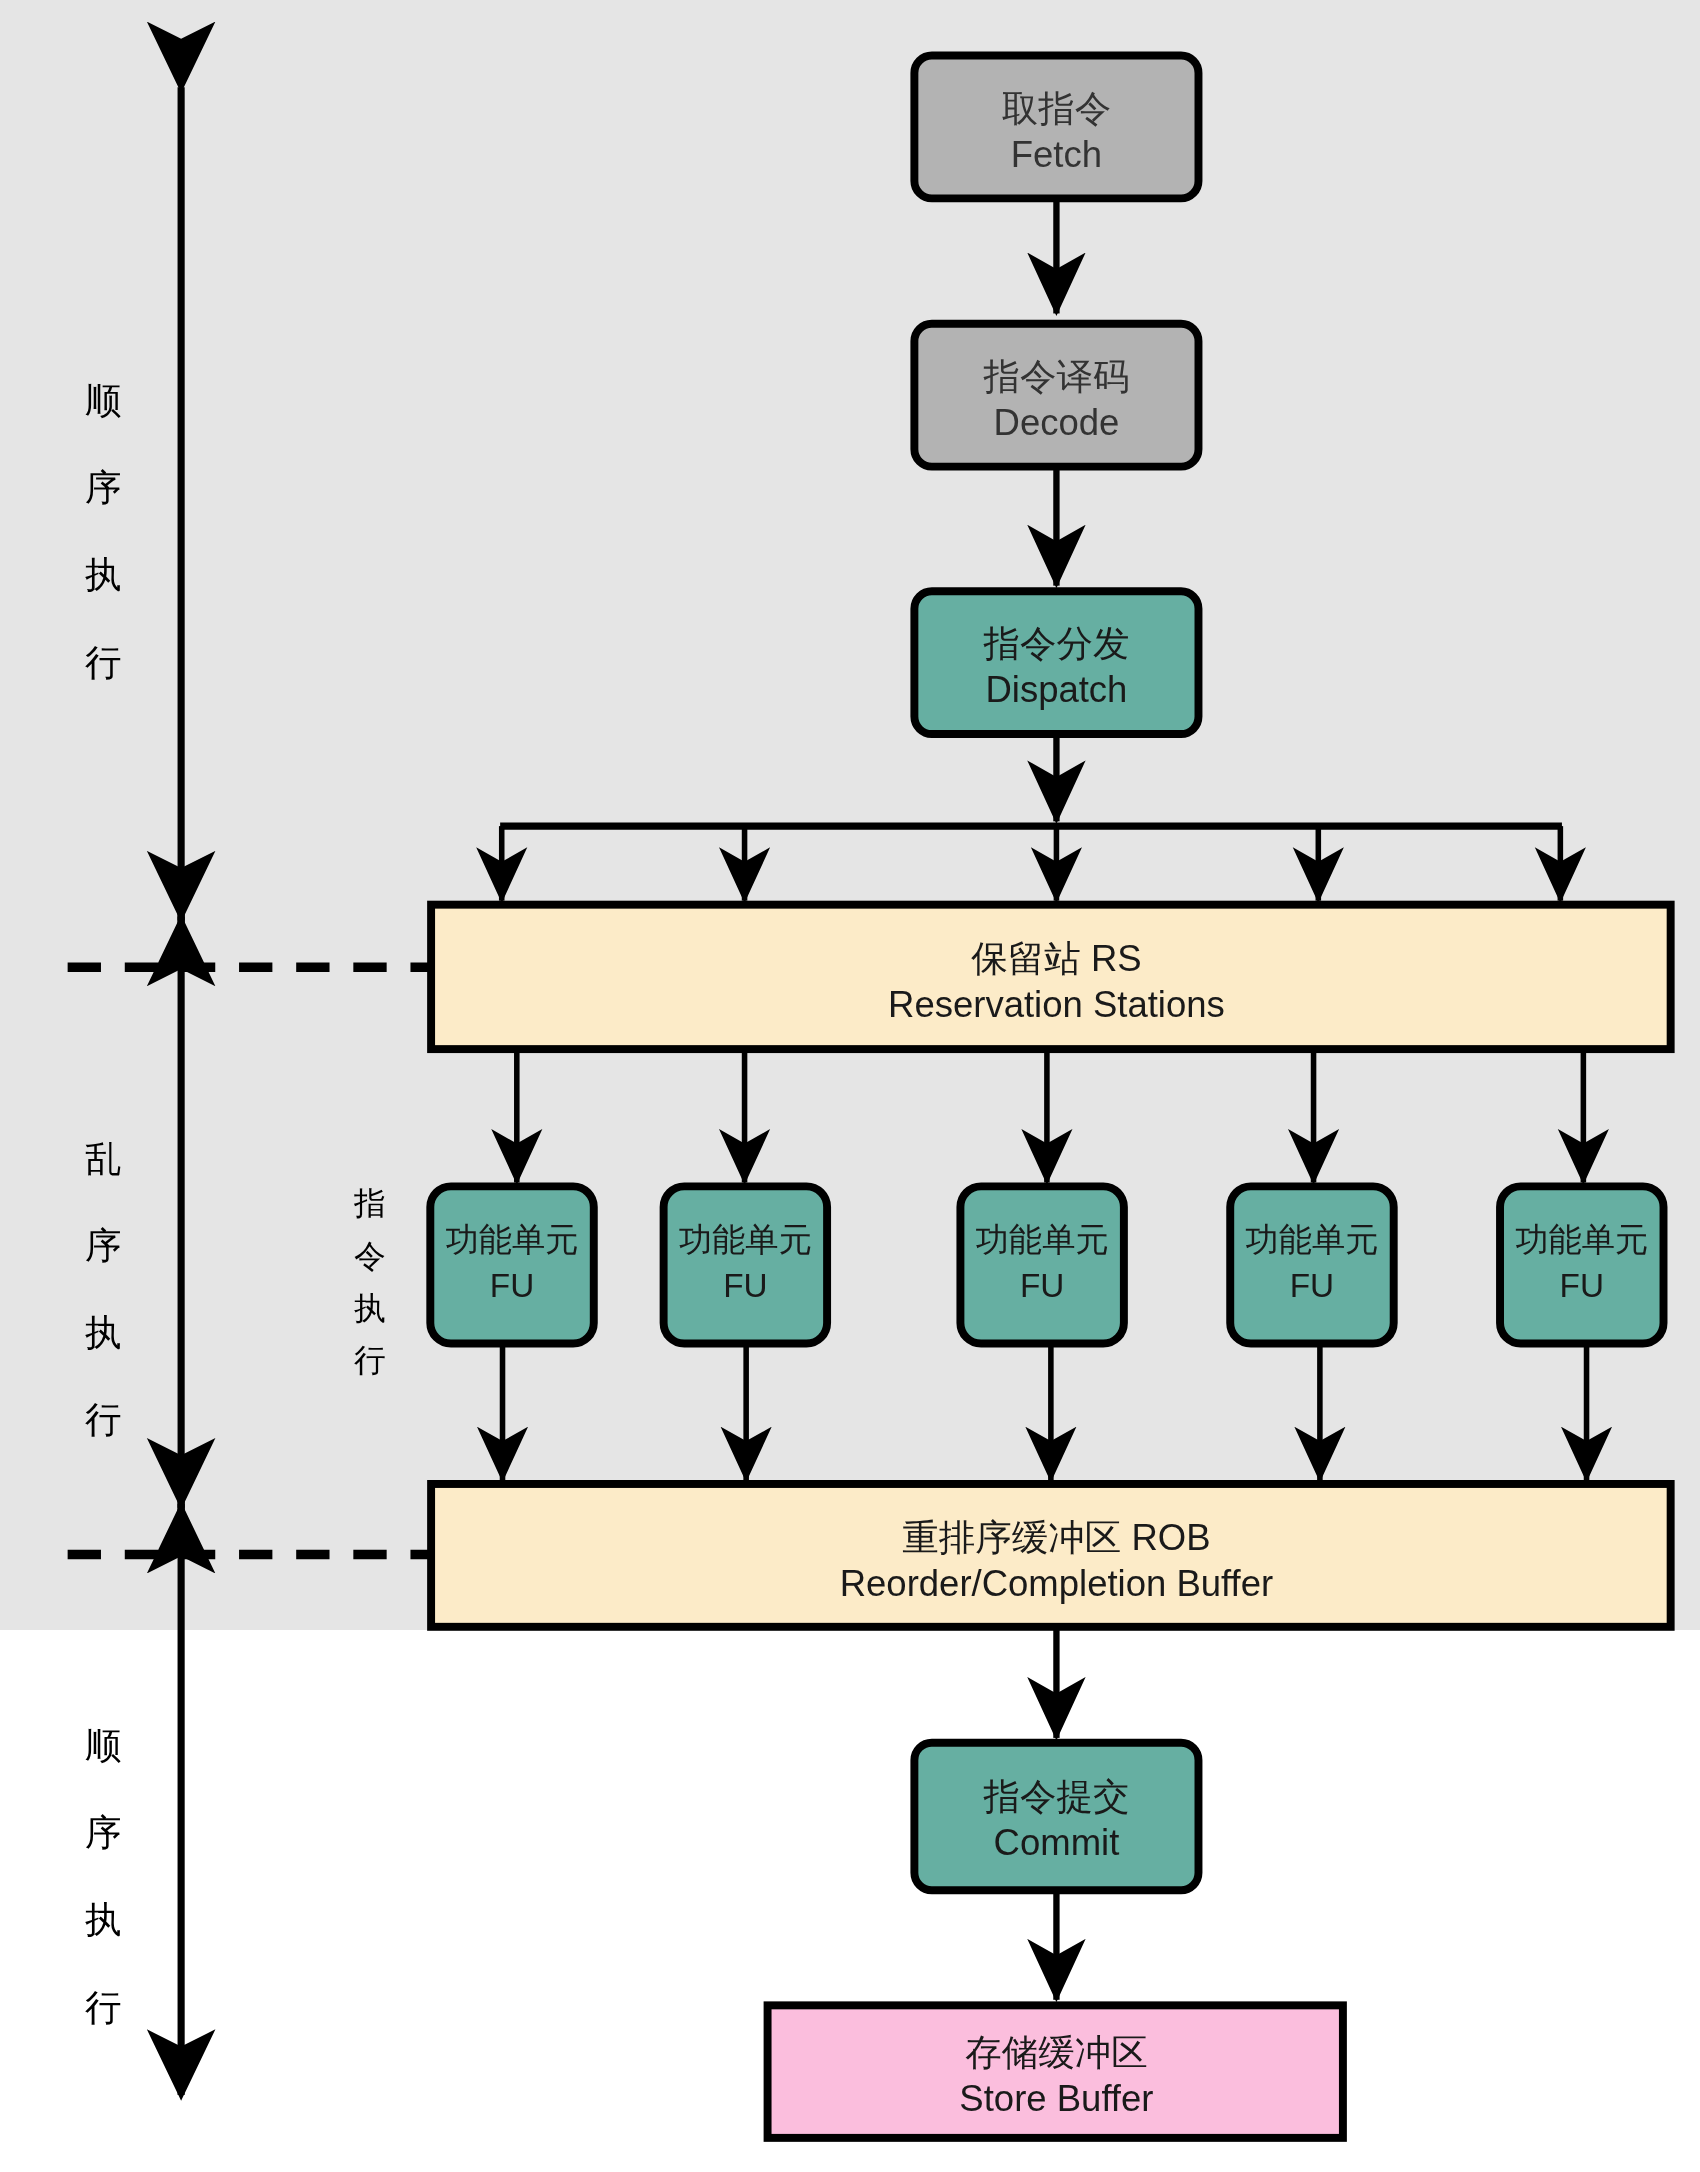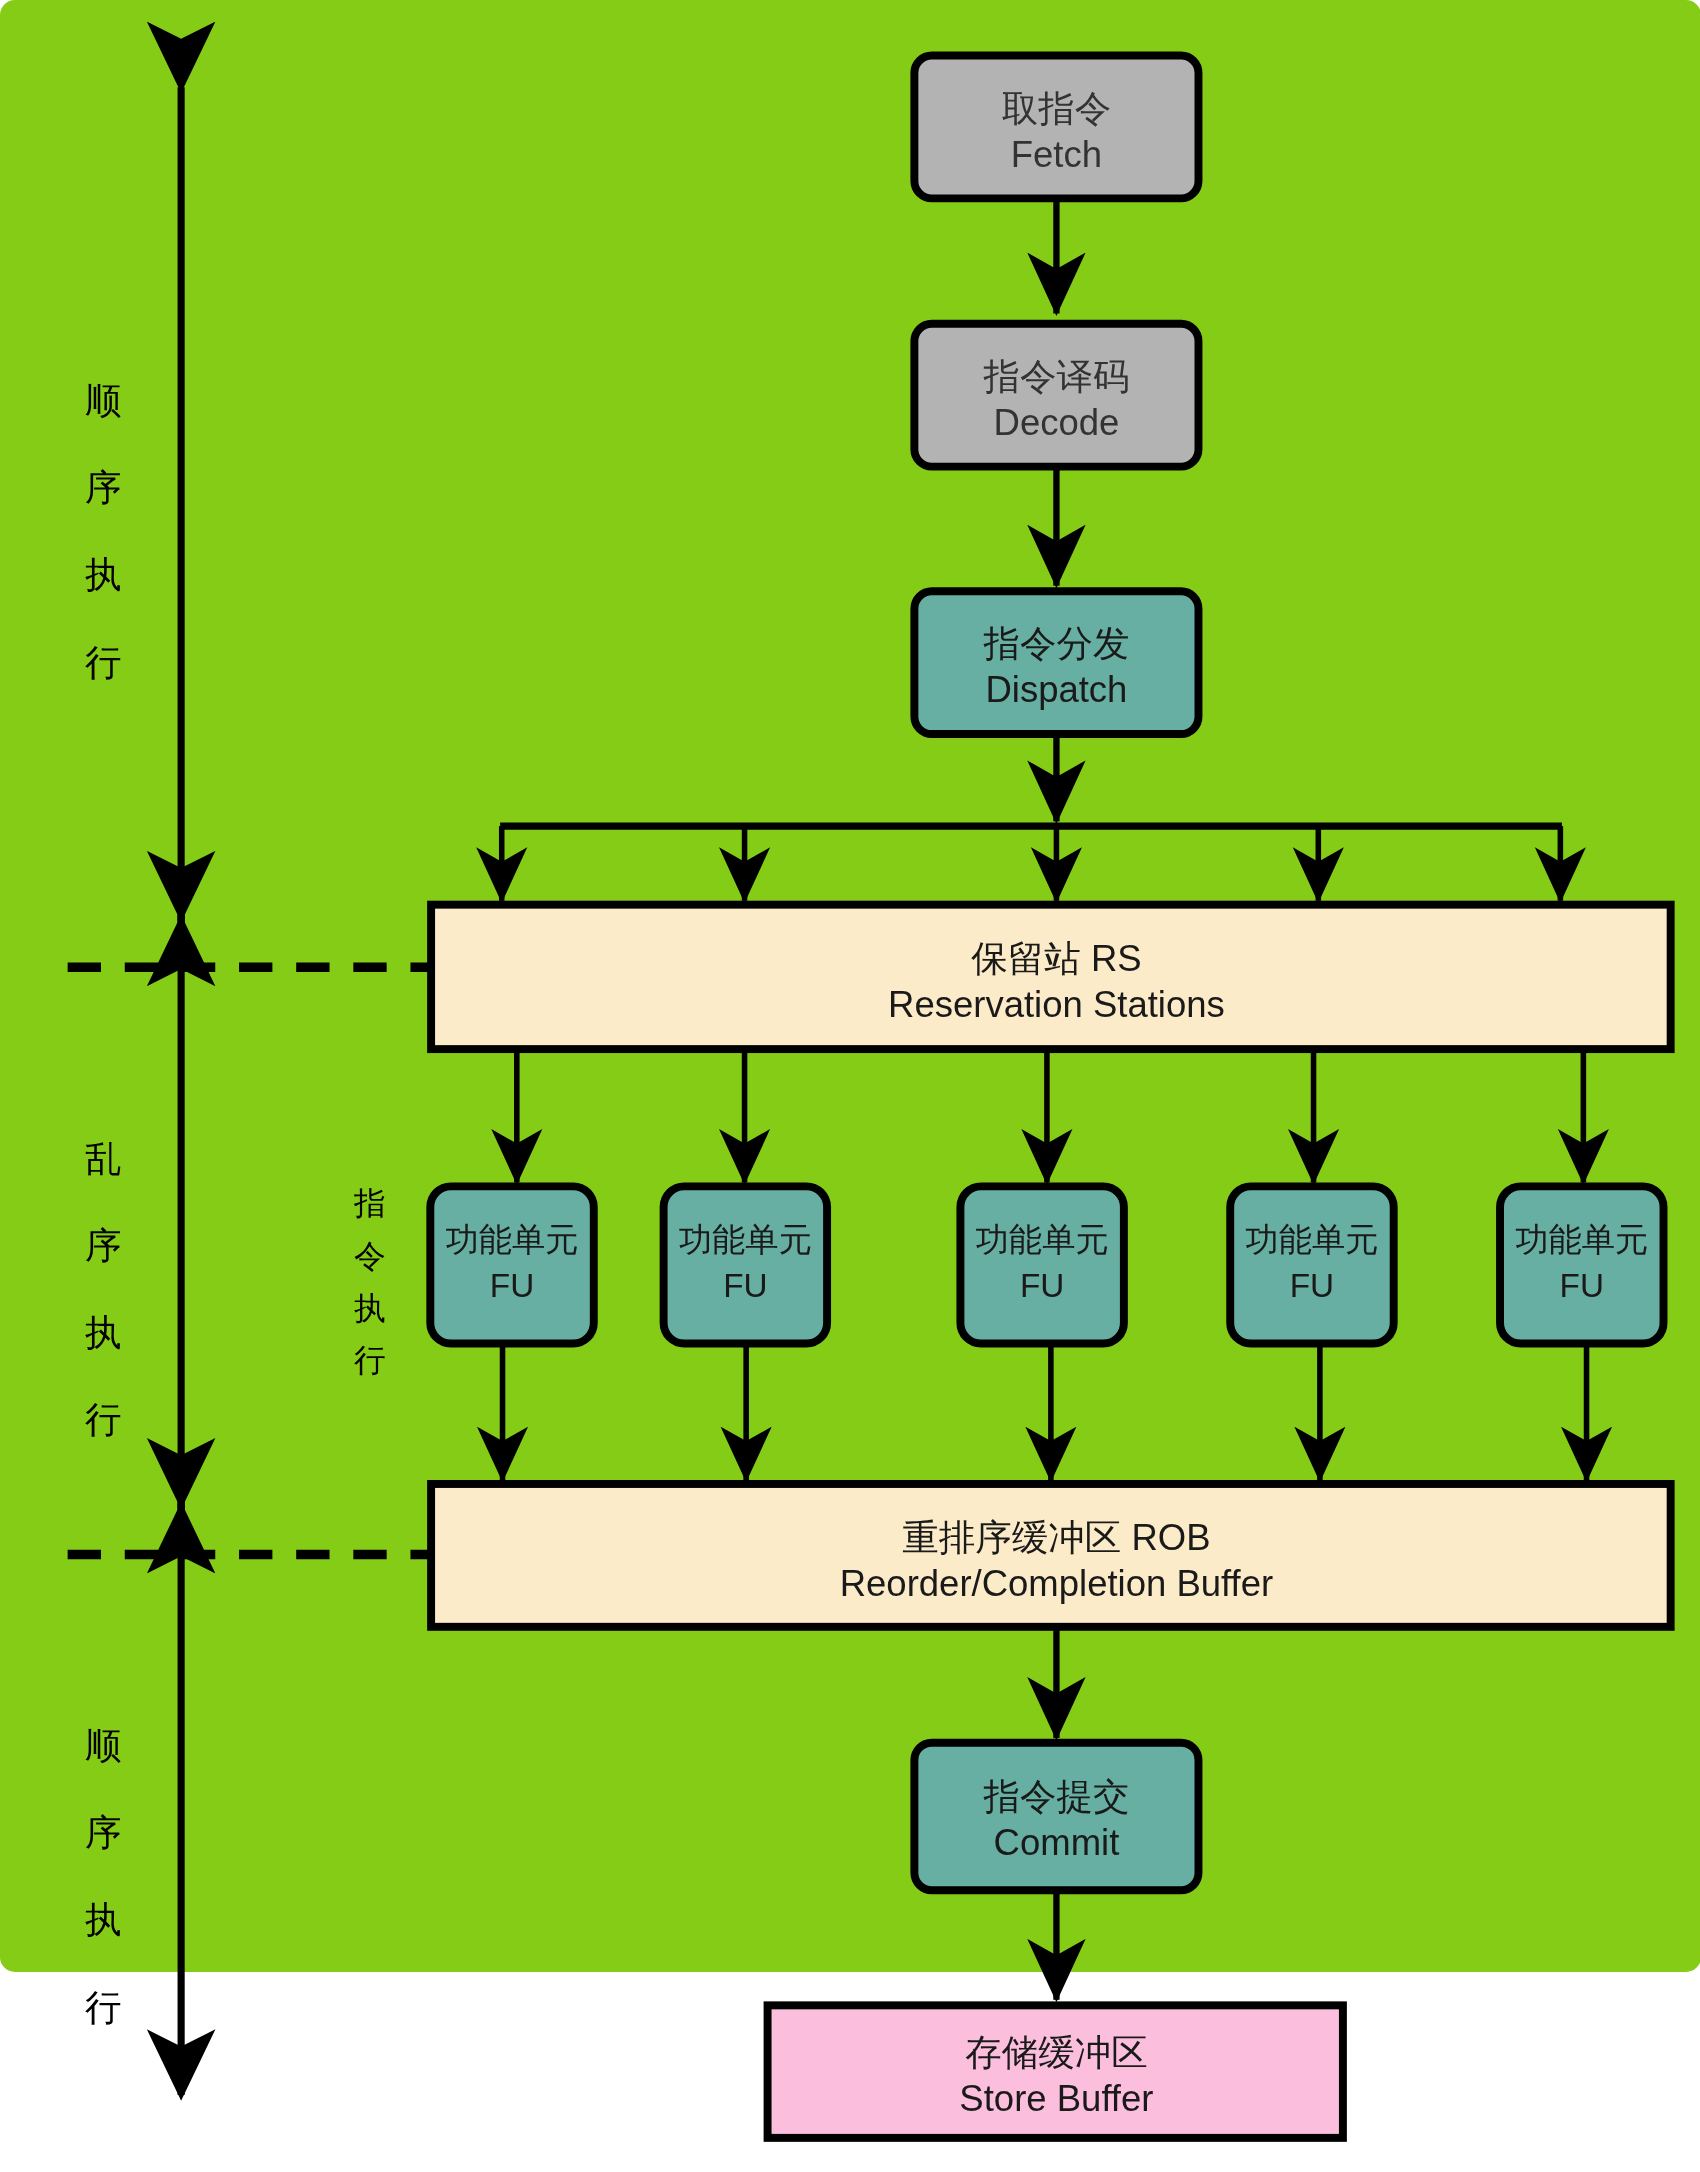--- a/index.html
+++ b/index.html
@@ -1,18 +1,18 @@
 <!DOCTYPE html>
 <html style="font-size:12.7px"><head>
 <meta charset="utf-8">
 <style>
   html,body{margin:0;padding:0;background:#ffffff;}
   body{width:1701px;height:2172px;overflow:hidden;
        font-family:"Liberation Sans","DejaVu Sans",sans-serif;}
-  #stage{position:relative;width:1701px;height:1972px;background:#84cc16;border-radius:15px;}
+  #stage{position:relative;width:1701px;height:1630px;background:#e5e5e5;}
   svg#diagram{position:absolute;left:0;top:0;width:1701px;height:2172px;display:block;}
   .boxlabel{font-family:"Liberation Sans","DejaVu Sans",sans-serif;
             fill:#1a1a1a;text-anchor:middle;dominant-baseline:middle;}
   .grayTxt{fill:#333333;}
   .vlabel{font-family:"Liberation Sans","DejaVu Sans",sans-serif;
           fill:#000;text-anchor:middle;}
 </style>
 </head>
 <body>
 

